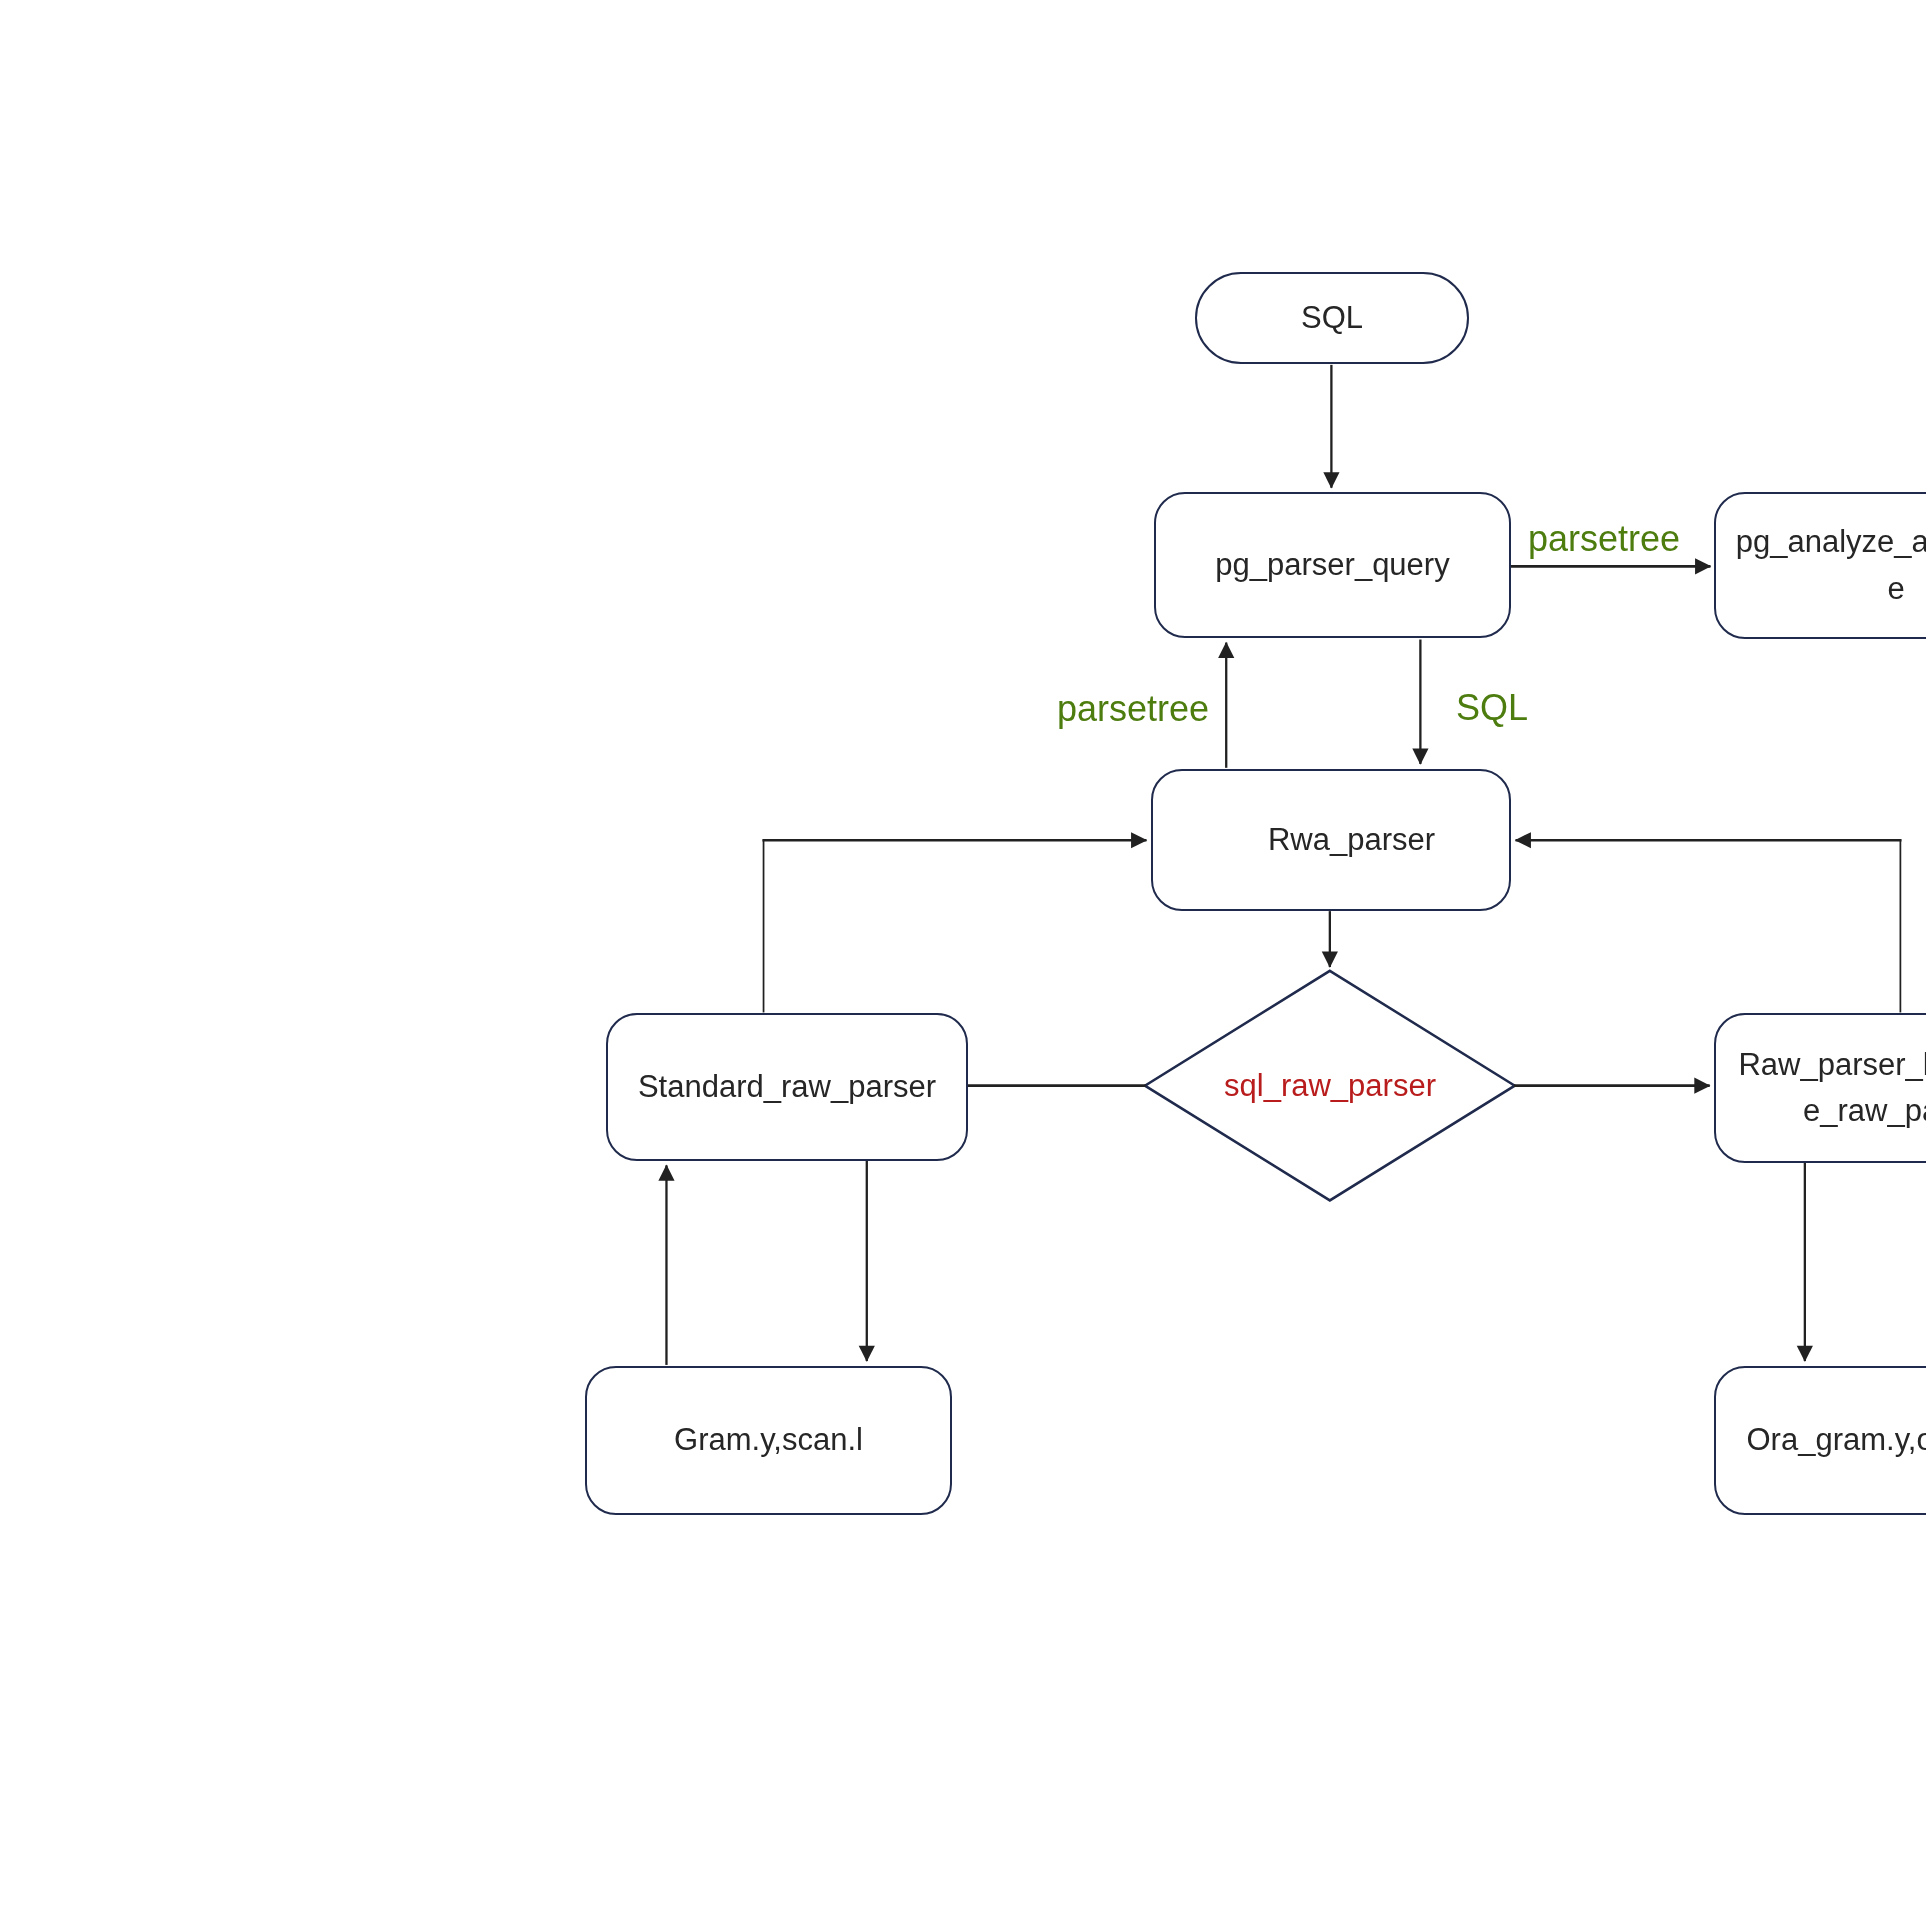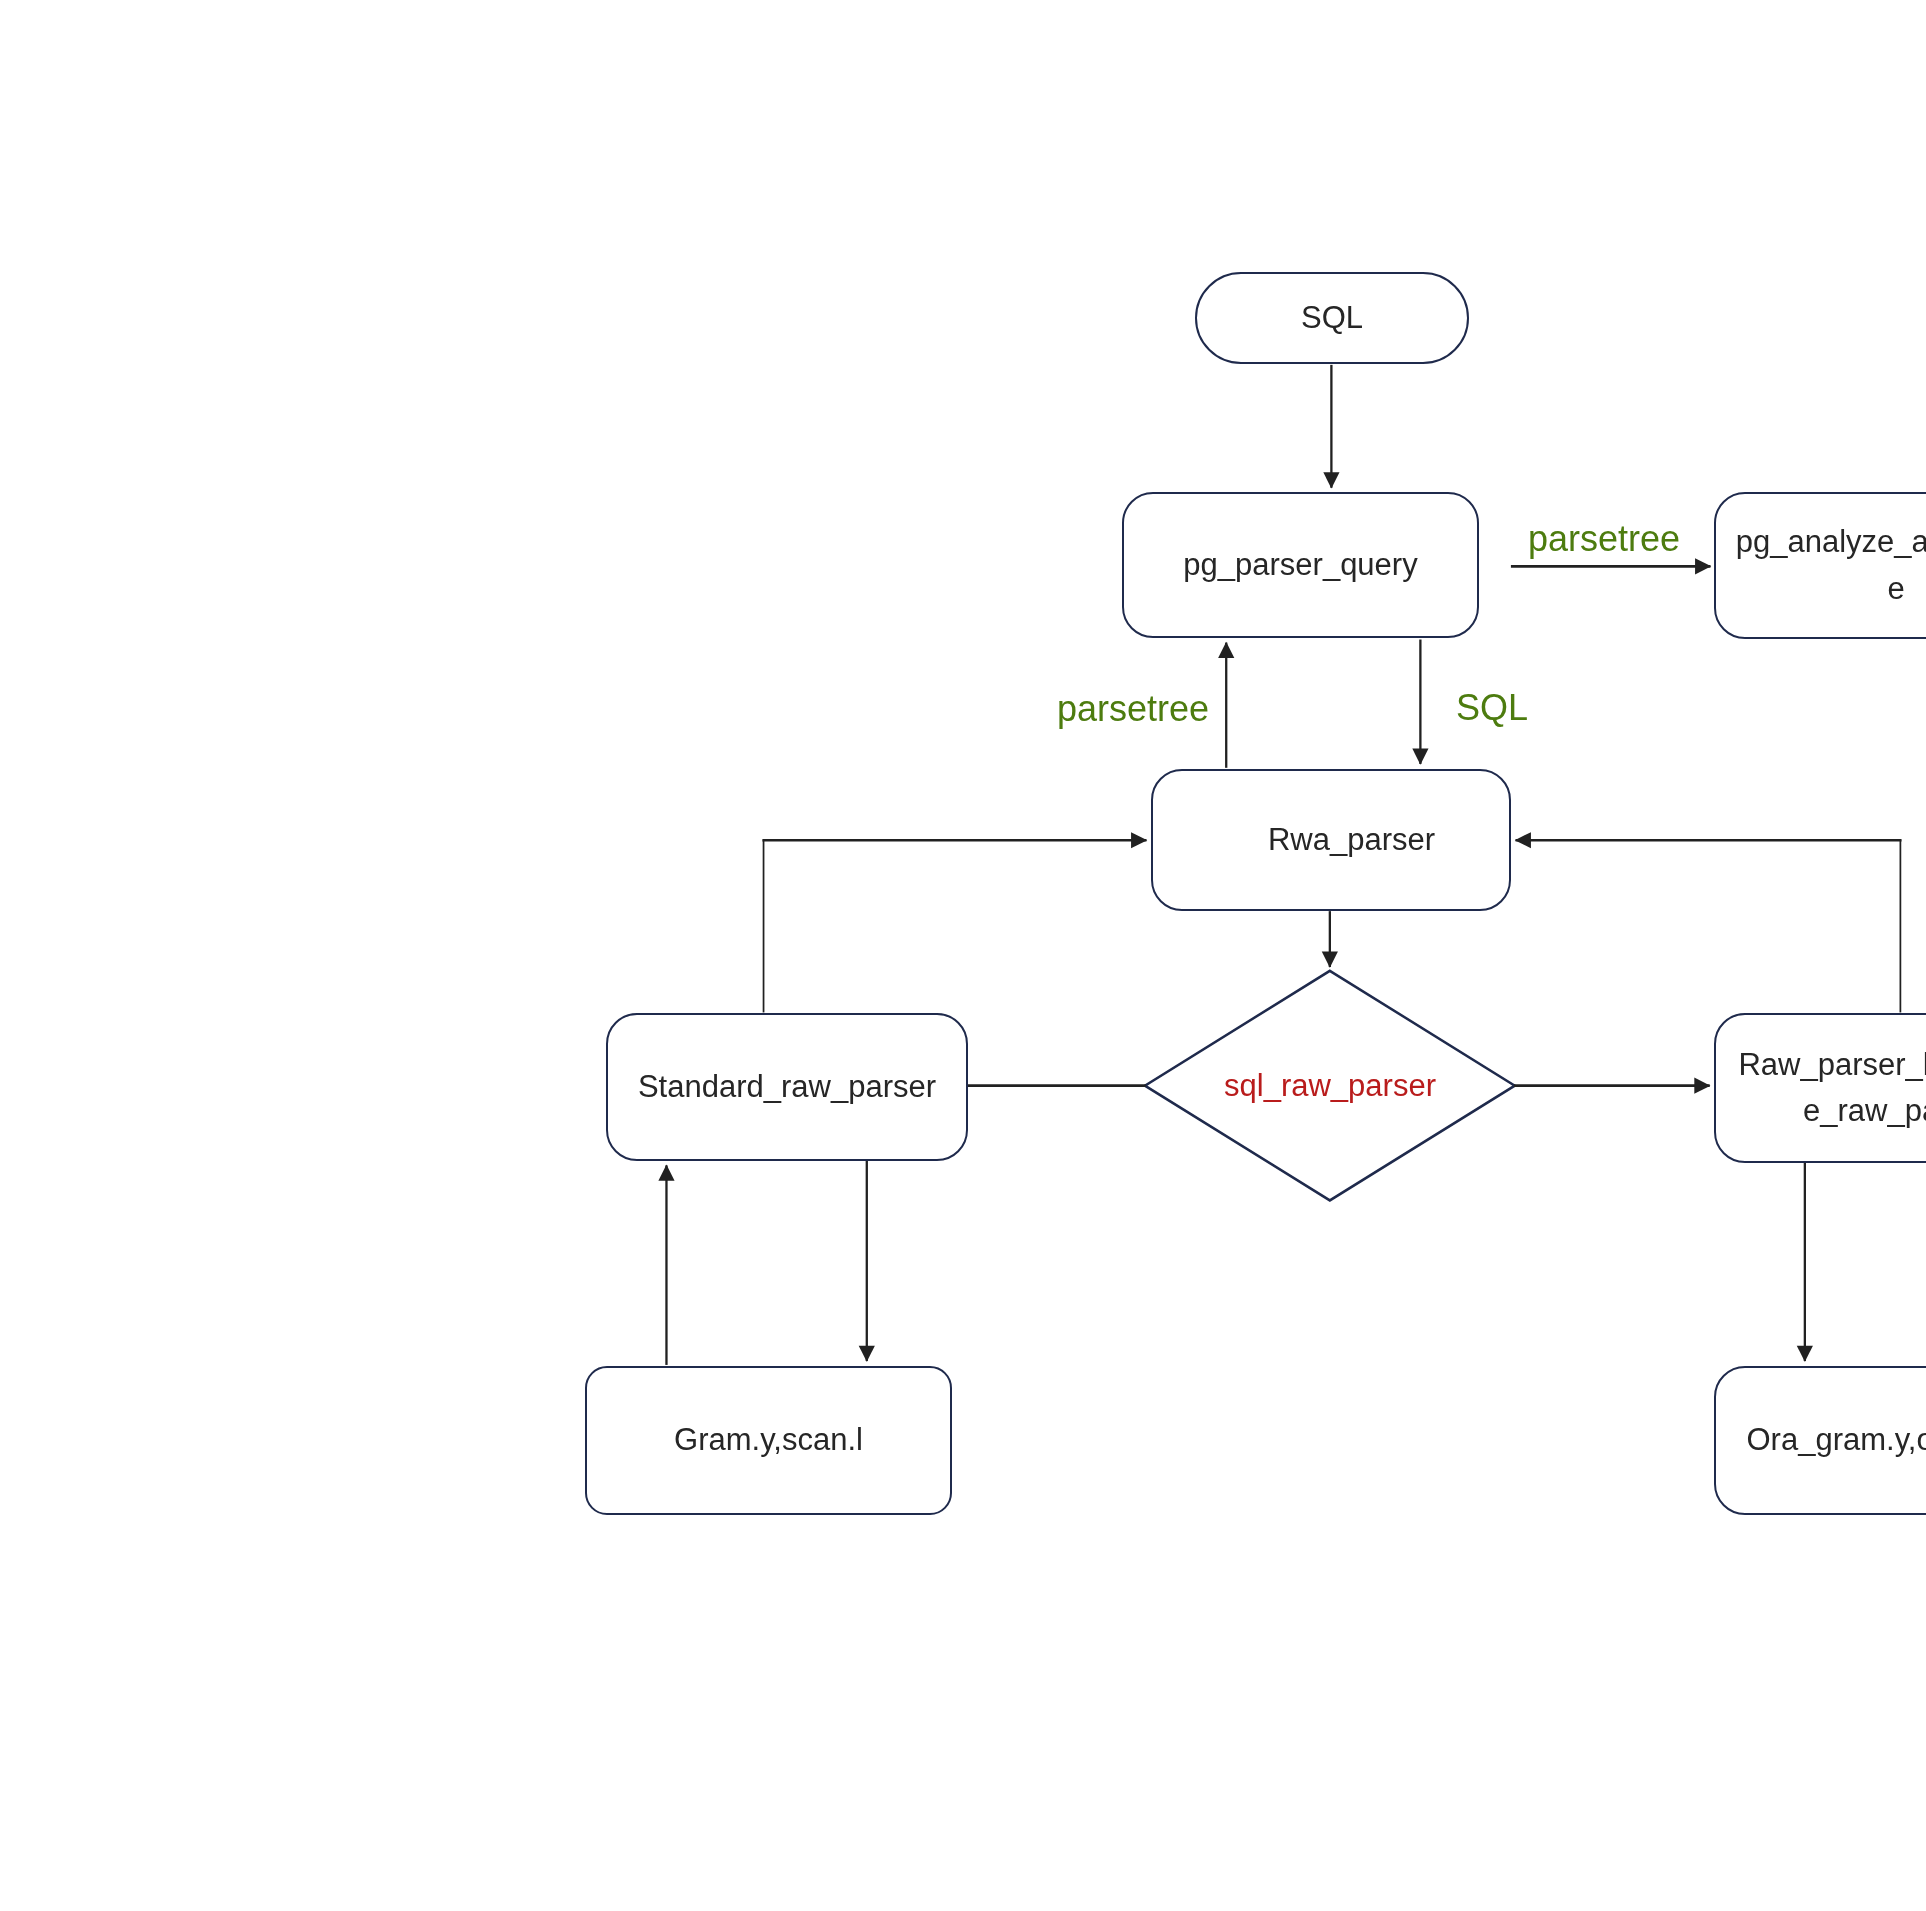--- a/index.html
+++ b/index.html
@@ -33,26 +33,26 @@
     align-items: center;
     justify-content: center;
     text-align: center;
     font-size: 31px;
     line-height: 1.5;
     color: #262626;
   }
   .node span { display: block; width: 100%; }
   .wrap { word-break: break-all; }
   #n-sql      { left: 1195px; top: 272px;  width: 274px; height: 92px; border-radius: 46px; }
-  #n-pg       { left: 1122px; top: 492px; width: 357px; height: 146px; }
+  #n-pg       { left: 1154px; top: 492px; width: 357px; height: 146px; }
   #n-analyze  { left: 1714px; top: 492px; width: 364px; height: 147px; padding: 0 17.7px; }
   #n-rwa      { left: 1151px; top: 769px; width: 360px; height: 142px; padding-left: 41px; }
   #n-standard { left: 585px; top: 1013px; width: 362px; height: 148px; margin-left: 21px; }
   #n-rawhook  { left: 1714px; top: 1013px; width: 378px; height: 150px; padding: 0 19px; }
-  #n-gram     { left: 585px; top: 1366px; width: 367px; height: 149px; border-radius: 22px; }
+  #n-gram     { left: 585px; top: 1366px; width: 367px; height: 149px; }
   #n-ora      { left: 1714px; top: 1366px; width: 378px; height: 149px; }
   #n-diamond-label {
     position: absolute;
     left: 1145px; top: 971px; width: 370px; height: 230px;
     display: flex; align-items: center; justify-content: center;
     font-size: 31px; color: #b91c1c;
   }
   .elabel {
     position: absolute;
     transform: translate(-50%, -50%);

